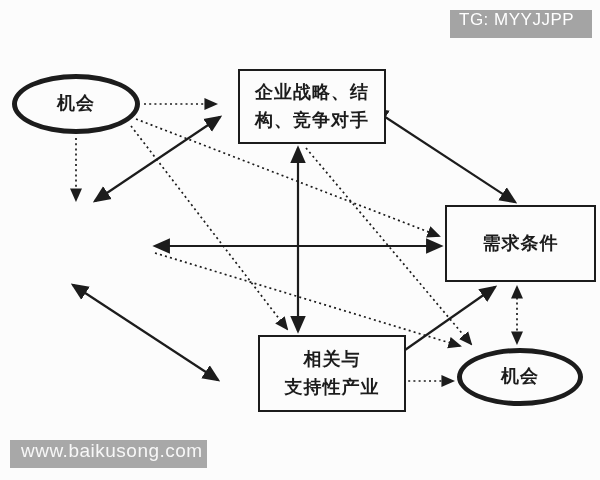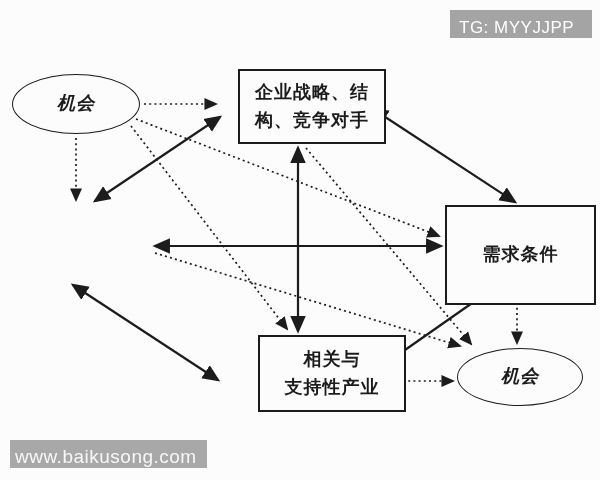--- a/index.html
+++ b/index.html
@@ -8,27 +8,27 @@
     font-family:"Liberation Sans","DejaVu Sans",sans-serif;overflow:hidden;
   }
   svg.edge-layer{position:absolute;left:0;top:0;width:600px;height:480px;}
   .node{
     position:absolute;display:flex;align-items:center;justify-content:center;
     box-sizing:border-box;background:#fcfcfc;color:#1c1c1c;
     font-weight:700;font-size:18px;letter-spacing:1px;line-height:1.55;
     text-align:center;white-space:pre-line;
   }
   .node.rect{border:2px solid #1c1c1c;}
-  .node.ellipse{border:1px solid #701a75;border-radius:50%;font-style:italic;}
+  .node.ellipse{border:5px solid #701a75;border-radius:50%;}
   .watermark{
-    position:absolute;display:flex;align-items:flex-end;box-sizing:border-box;
+    position:absolute;display:flex;align-items:flex-start;box-sizing:border-box;
     font-weight:400;letter-spacing:0.5px;
   }
   .watermark.tg{font-size:17px;padding-left:9px;}
-  .watermark.site{font-size:19px;padding-left:5px;}
+  .watermark.site{font-size:19px;padding-left:11px;}
 </style>
 </head>
 <body>
 
 <div class="stage">
 
   <svg class="edge-layer" xmlns="http://www.w3.org/2000/svg" viewBox="0 0 600 480">
     <defs>
       <marker id="arrow" viewBox="0 0 10 10" refX="8.5" refY="5" markerWidth="8" markerHeight="8" orient="auto-start-reverse">
         <path d="M0,0.6 L10,5 L0,9.4 z" fill="#1c1c1c"></path>
@@ -55,21 +55,21 @@
   <div class="node ellipse" id="node-chance-top" style="left: 12px; top: 74px; width: 128px; height: 60px; background: rgb(252, 252, 252); border-color: rgb(28, 28, 28);">
     <span>机会</span>
   </div>
 
   <div class="node rect" id="node-strategy" style="left: 222px; top: 69px; width: 148px; height: 75px; background: rgb(252, 252, 252); border-color: rgb(28, 28, 28); margin-left: 16px;">
     <span>企业战略、结
 构、竞争对手</span>
   </div>
 
 
-  <div class="node rect" id="node-demand" style="left: 445px; top: 205px; width: 151px; height: 100px; background: rgb(252, 252, 252); border-color: rgb(28, 28, 28);">
+  <div class="node rect" id="node-demand" style="left: 445px; top: 205px; width: 151px; height: 77px; background: rgb(252, 252, 252); border-color: rgb(28, 28, 28);">
     <span>需求条件</span>
   </div>
 
   <div class="node rect" id="node-related" style="left: 222px; top: 335px; width: 148px; height: 77px; background: rgb(252, 252, 252); border-color: rgb(28, 28, 28); margin-left: 36px;">
     <span>相关与
 支持性产业</span>
   </div>
 
   <div class="node ellipse" id="node-chance-bottom" style="left: 457px; top: 348px; width: 126px; height: 58px; background: rgb(252, 252, 252); border-color: rgb(28, 28, 28);">
     <span>机会</span>

